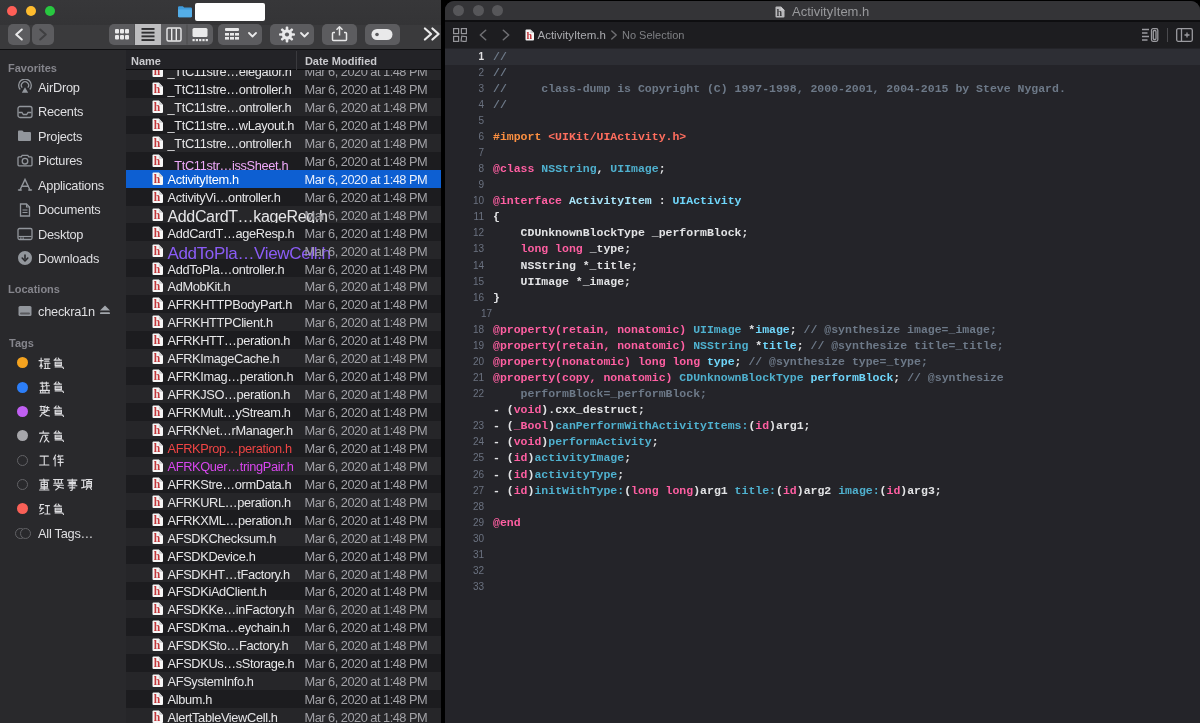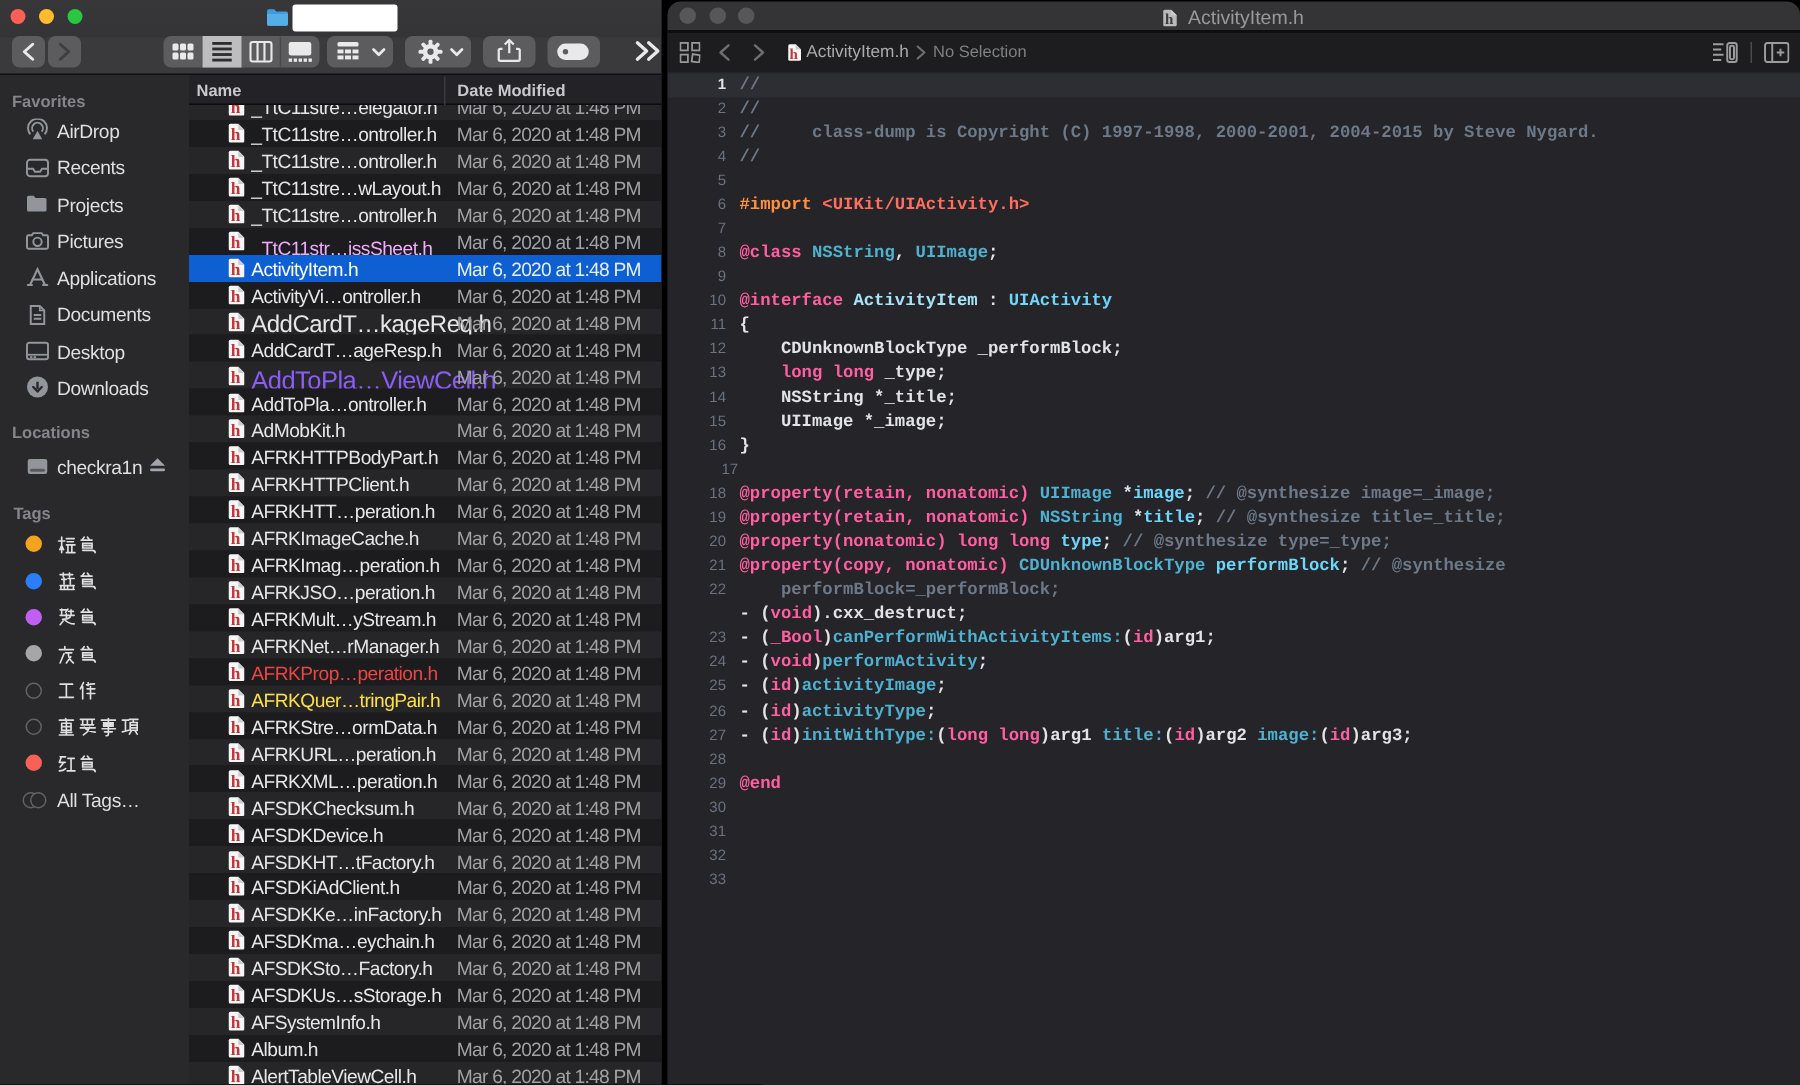--- a/index.html
+++ b/index.html
@@ -403,21 +403,21 @@
 <text x="5.06" y="11.475" font-family="Liberation Serif" font-weight="bold" font-size="11.61" fill="#c2373b" text-anchor="middle">h</text>
 </svg>
 <div class="abs" style="left:41.5px;top:390.94px;font-size:12.8px;letter-spacing:-0.35px;color:#ef4444;white-space:nowrap">AFRKProp…peration.h</div>
 <div class="abs" style="left:178.5px;top:390.94px;font-size:12.8px;letter-spacing:-0.5px;color:#a1a1a6;white-space:nowrap">Mar 6, 2020 at 1:48 PM</div>
 <div class="abs" style="left:0;top:406.68px;width:315px;height:17.94px;background:#262629"></div>
 <svg style="position:absolute;left:25.5px;top:408.88px" width="11.5" height="13.5" viewBox="0 0 11.5 13.5">
 <path d="M0.5 1.5 Q0.5 0.5 1.5 0.5 L6.82 0.5 L11.0 4.68 L11.0 12.0 Q11.0 13.0 10.0 13.0 L1.5 13.0 Q0.5 13.0 0.5 12.0 Z" fill="#f6f6f6"></path>
 <path d="M6.82 0.5 L11.0 4.68 L6.82 4.68 Z" fill="#cdcdcf"></path>
 <text x="5.06" y="11.475" font-family="Liberation Serif" font-weight="bold" font-size="11.61" fill="#c2373b" text-anchor="middle">h</text>
 </svg>
-<div class="abs" style="left:41.5px;top:408.88px;font-size:12.8px;letter-spacing:-0.35px;color:#fde047;white-space:nowrap">AFRKQuer…tringPair.h</div>
+<div class="abs" style="left:41.5px;top:408.88px;font-size:12.8px;letter-spacing:-0.35px;color:#d946ef;white-space:nowrap">AFRKQuer…tringPair.h</div>
 <div class="abs" style="left:178.5px;top:408.88px;font-size:12.8px;letter-spacing:-0.5px;color:#a1a1a6;white-space:nowrap">Mar 6, 2020 at 1:48 PM</div>
 <div class="abs" style="left:0;top:424.62px;width:315px;height:17.94px;background:#1c1c1f"></div>
 <svg style="position:absolute;left:25.5px;top:426.82px" width="11.5" height="13.5" viewBox="0 0 11.5 13.5">
 <path d="M0.5 1.5 Q0.5 0.5 1.5 0.5 L6.82 0.5 L11.0 4.68 L11.0 12.0 Q11.0 13.0 10.0 13.0 L1.5 13.0 Q0.5 13.0 0.5 12.0 Z" fill="#f6f6f6"></path>
 <path d="M6.82 0.5 L11.0 4.68 L6.82 4.68 Z" fill="#cdcdcf"></path>
 <text x="5.06" y="11.475" font-family="Liberation Serif" font-weight="bold" font-size="11.61" fill="#c2373b" text-anchor="middle">h</text>
 </svg>
 <div class="abs" style="left:41.5px;top:426.82px;font-size:12.8px;letter-spacing:-0.35px;color:#e6e6e8;white-space:nowrap">AFRKStre…ormData.h</div>
 <div class="abs" style="left:178.5px;top:426.82px;font-size:12.8px;letter-spacing:-0.5px;color:#a1a1a6;white-space:nowrap">Mar 6, 2020 at 1:48 PM</div>
 <div class="abs" style="left:0;top:442.56px;width:315px;height:17.94px;background:#262629"></div>

